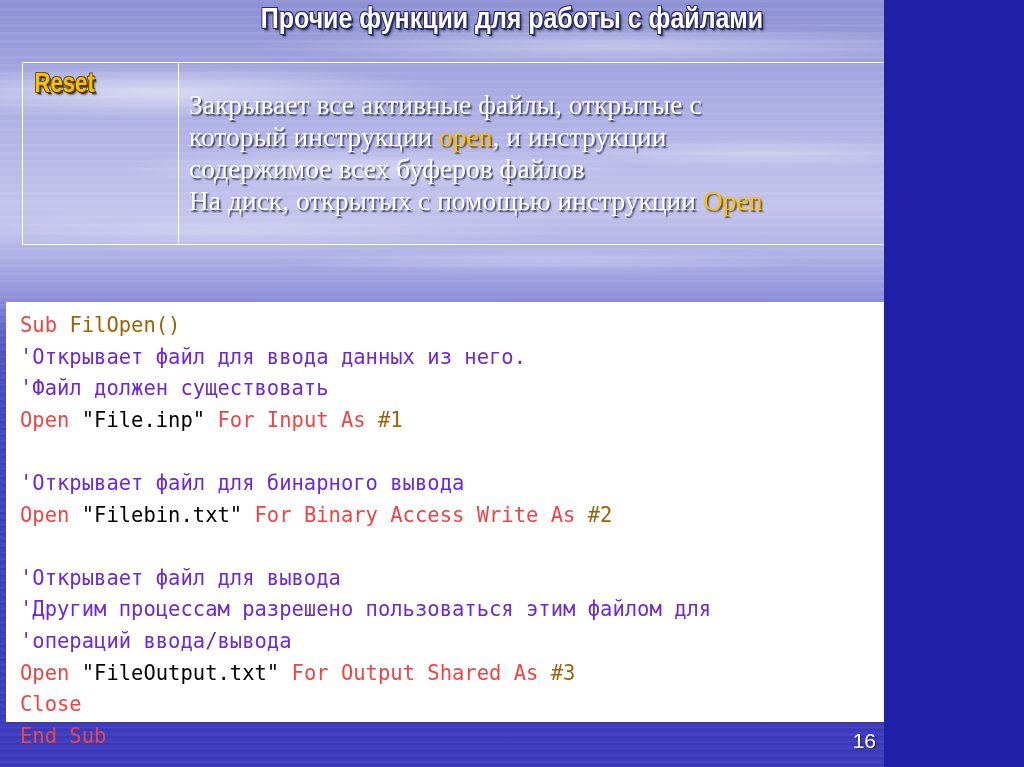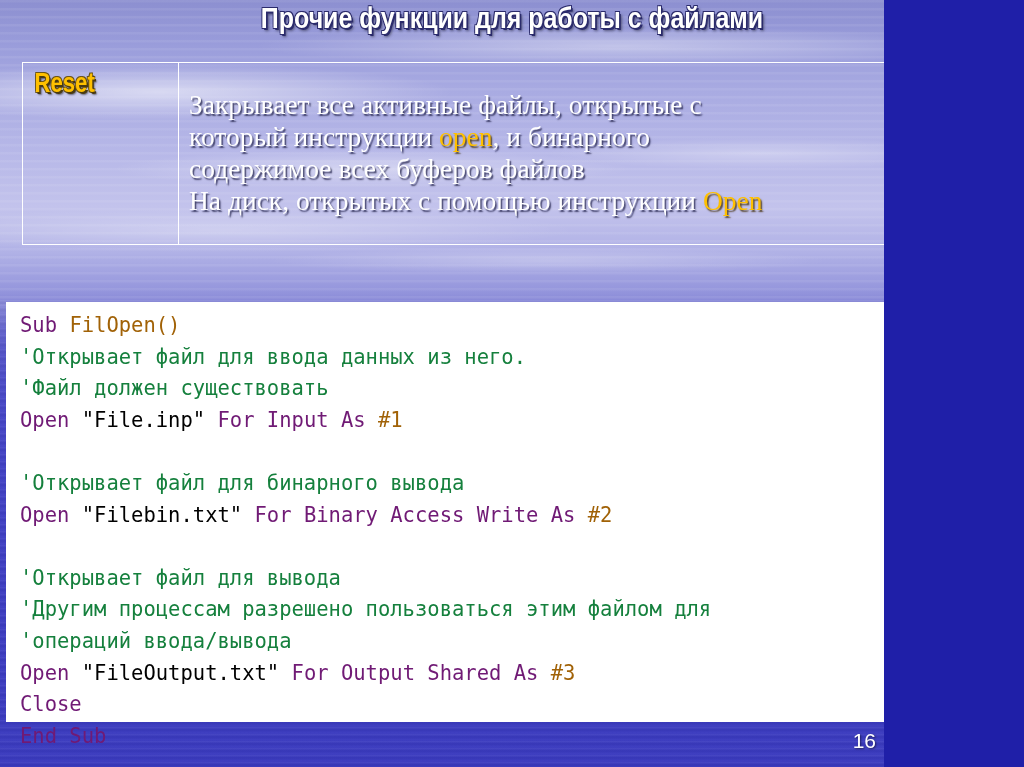--- a/index.html
+++ b/index.html
@@ -150,22 +150,22 @@
   }
   .code-pre {
     margin: 0;
     padding: 8px 0 0 14px;
     font-family: "DejaVu Sans Mono", "Liberation Mono", monospace;
     font-size: 20.5px;
     line-height: 31.6px;
     white-space: pre;
     color: #000000;
   }
-  .c-kw { color: #701a75; }
-  .c-cm { color: #15803d; }
+  .c-kw { color: #ef4444; }
+  .c-cm { color: #6d28d9; }
   .c-str { color: #000000; }
   .c-pl { color: #a16207; }
   .code-line { display: block; height: 31.6px; }
 
   
   .page-num {
     position: absolute;
     right: 8px;
     bottom: 14px;
     font-family: "Liberation Sans", sans-serif;
@@ -186,21 +186,21 @@
 
   <table class="fn-table">
     <tbody>
       <tr class="row1">
         <td class="col-name">
           <span class="fn-name">Reset</span>
         </td>
         <td>
           <div class="fn-desc">
             <span>Закрывает все активные файлы, открытые с</span><br>
-            <span>который инструкции </span><span class="kw-open">open</span><span>, и бинарного</span><br>
+            <span>который инструкции </span><span class="kw-open">open</span><span>, и инструкции</span><br>
             <span>содержимое всех буферов файлов</span><br>
             <span>На диск, открытых с помощью инструкции </span><span class="kw-open">Open</span>
           </div>
         </td>
       </tr>
     </tbody>
   </table>
 
   <div class="code-box">
     <pre class="code-pre" id="code-pre"><span class="code-line"><span class="c-kw">Sub </span><span class="c-pl">FilOpen()</span></span><span class="code-line"><span class="c-cm">'Открывает файл для ввода данных из него.</span></span><span class="code-line"><span class="c-cm">'Файл должен существовать</span></span><span class="code-line"><span class="c-kw">Open </span><span class="c-str">"File.inp"</span><span class="c-pl"> </span><span class="c-kw">For Input As </span><span class="c-pl">#1</span></span><span class="code-line"><span class="c-pl"></span></span><span class="code-line"><span class="c-cm">'Открывает файл для бинарного вывода</span></span><span class="code-line"><span class="c-kw">Open </span><span class="c-str">"Filebin.txt"</span><span class="c-pl"> </span><span class="c-kw">For Binary Access Write As </span><span class="c-pl">#2</span></span><span class="code-line"><span class="c-pl"></span></span><span class="code-line"><span class="c-cm">'Открывает файл для вывода</span></span><span class="code-line"><span class="c-cm">'Другим процессам разрешено пользоваться этим файлом для</span></span><span class="code-line"><span class="c-cm">'операций ввода/вывода</span></span><span class="code-line"><span class="c-kw">Open </span><span class="c-str">"FileOutput.txt"</span><span class="c-pl"> </span><span class="c-kw">For Output Shared As </span><span class="c-pl">#3</span></span><span class="code-line"><span class="c-kw">Close</span></span><span class="code-line"><span class="c-kw">End Sub</span></span></pre>

